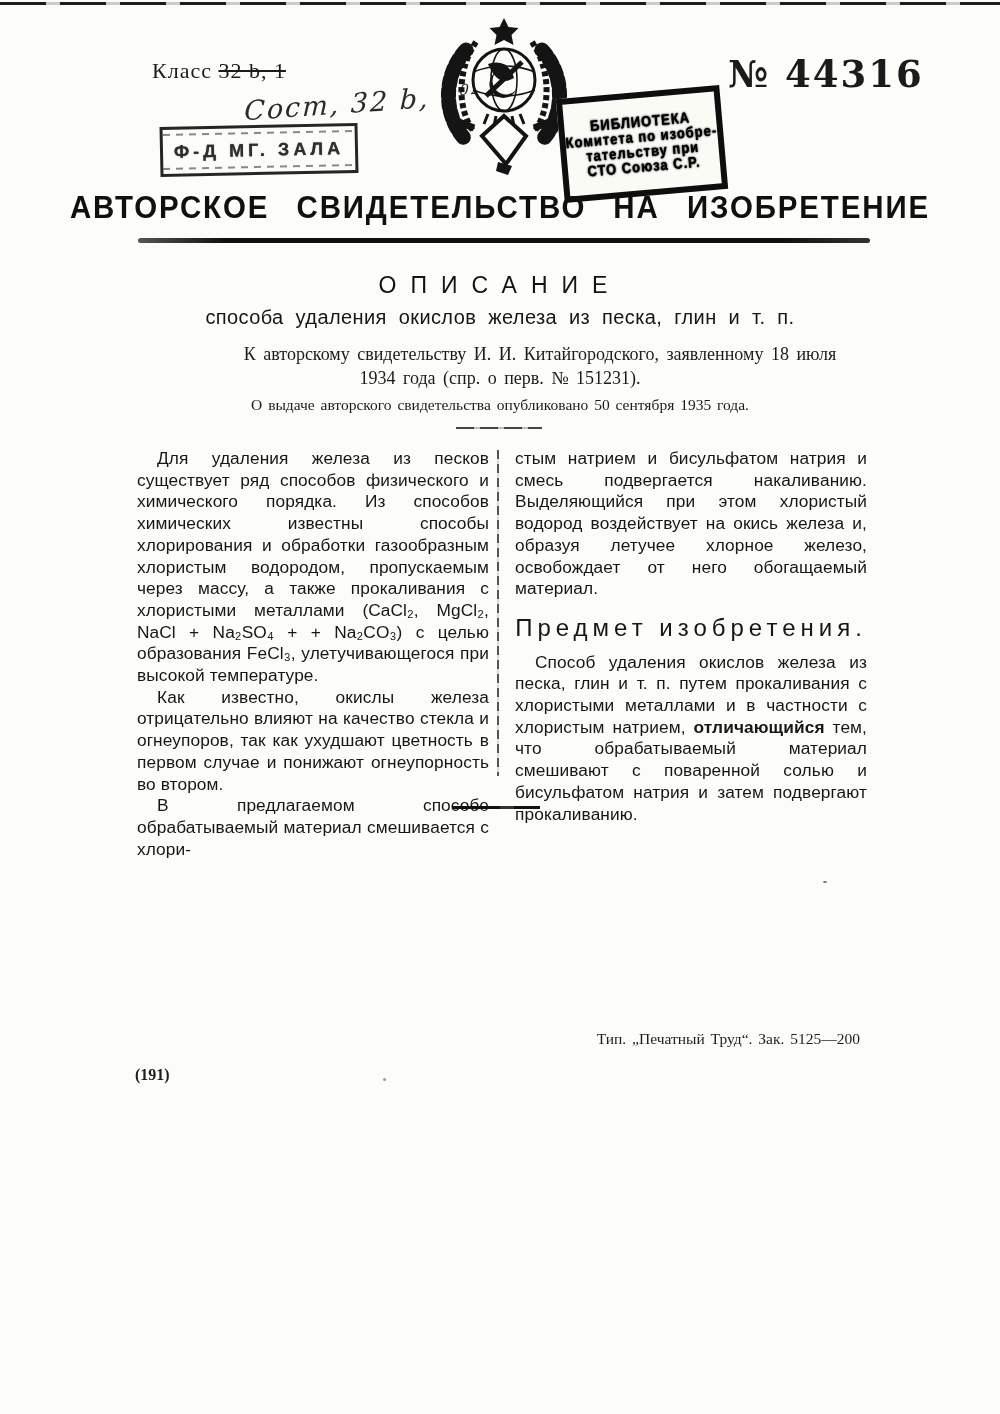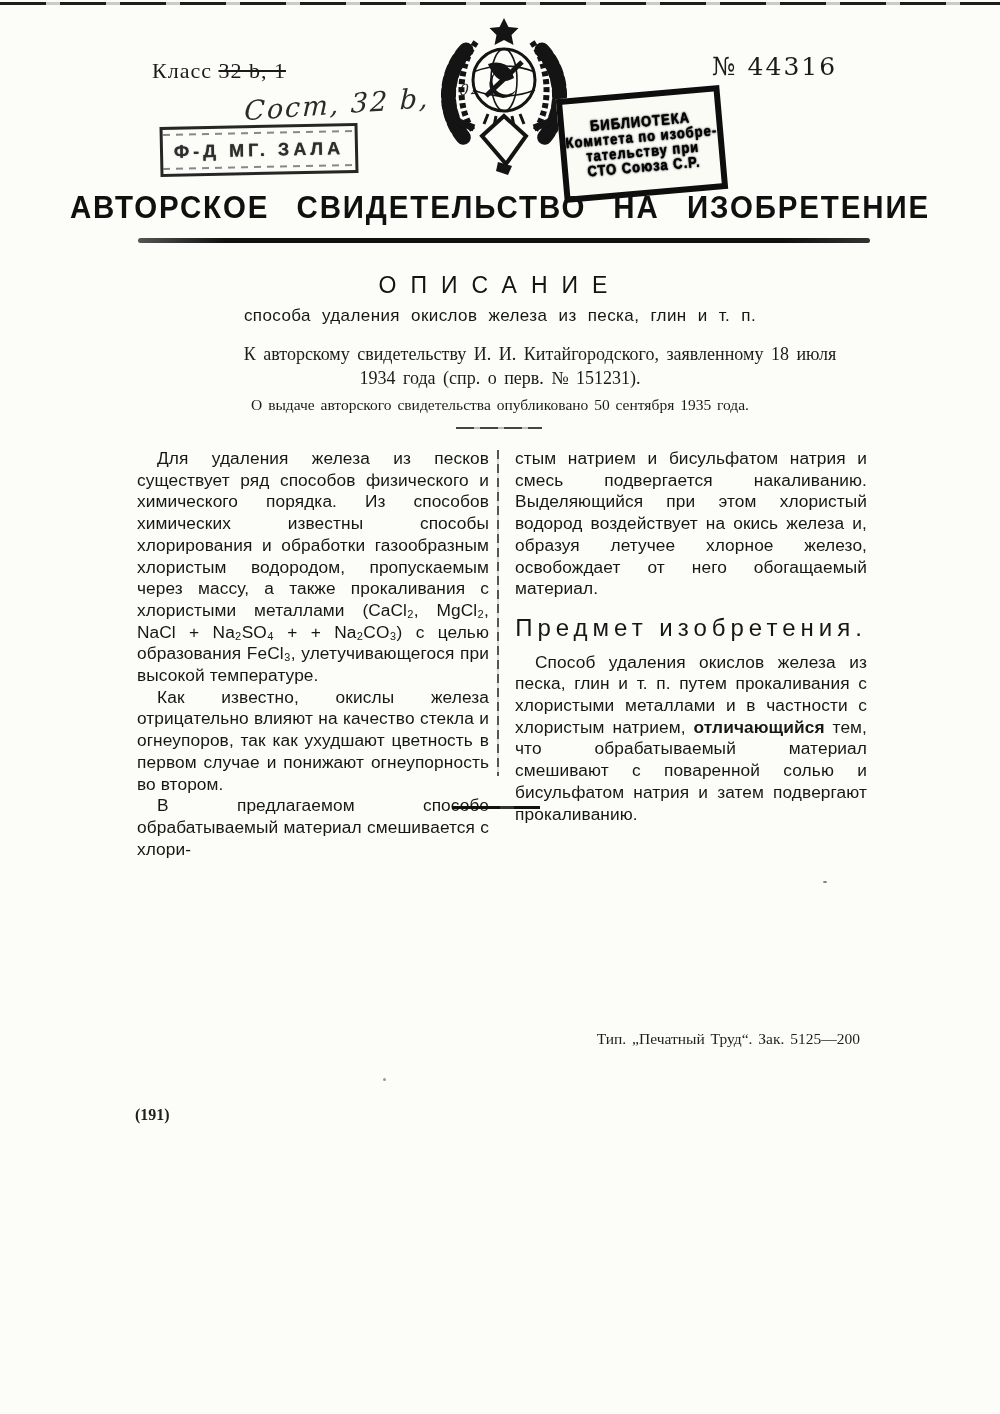--- a/index.html
+++ b/index.html
@@ -12,21 +12,21 @@
     font-family:"Liberation Serif", serif;
     overflow:hidden;
   }
   
   .top-edge{
     position:absolute;left:0;top:2px;width:1000px;height:3px;
     background:repeating-linear-gradient(90deg,#1d1d1d 0 46px, rgba(29,29,29,.22) 46px 60px);
   }
   .class-line{position:absolute;left:152px;top:58px;font-size:22px;letter-spacing:1px;}
   .class-value{text-decoration:line-through;text-decoration-thickness:2px;}
-  .doc-number{position:absolute;left:712px;top:52px;font-size:25px;font-weight:normal;font-family:"DejaVu Serif", serif;letter-spacing:2px;}
+  .doc-number{position:absolute;left:728px;top:52px;font-size:37px;font-weight:bold;font-family:"DejaVu Serif", serif;letter-spacing:2px;}
 
   .handwritten{
     position:absolute;left:244px;top:84px;width:320px;
     font-family:"DejaVu Serif", serif;font-style:italic;
     font-size:27px;color:#2a2a2a;transform:rotate(-4deg) skewX(-6deg);
     letter-spacing:2px;white-space:nowrap;
   }
   .hand-sup{font-size:15px;vertical-align:super;}
 
   .room-stamp{
@@ -69,21 +69,21 @@
     border-radius:3px;
   }
 
   .sect-heading{
     position:absolute;left:0;top:272px;width:1000px;text-align:center;
     font-family:"Liberation Sans", sans-serif;font-size:23px;
     letter-spacing:14px;color:#141414;
   }
   .subtitle{
     position:absolute;left:0;top:306px;width:1000px;text-align:center;
-    font-family:"Liberation Sans", sans-serif;font-size:17px;
+    font-family:"Liberation Sans", sans-serif;font-size:20px;
     word-spacing:6px;letter-spacing:.4px;color:#161616;
   }
   .grant-1{position:absolute;left:0;top:344px;width:1000px;text-align:center;font-size:18px;word-spacing:3px;margin-left:40px;}
   .grant-2{position:absolute;left:0;top:368px;width:1000px;text-align:center;font-size:18px;word-spacing:3px;}
   .pub-line{position:absolute;left:0;top:396px;width:1000px;text-align:center;font-size:15.5px;word-spacing:2px;}
 
   .mini-rule{
     position:absolute;left:456px;top:427px;width:86px;height:2px;
     background:repeating-linear-gradient(90deg,#444 0 18px, rgba(68,68,68,.35) 18px 24px);
   }
@@ -113,21 +113,21 @@
     position:absolute;left:452px;top:806px;width:88px;height:3px;
     background:linear-gradient(90deg,#111 0 55%, #333 55% 70%, #111 70%);
   }
 
   .printer-line{
     position:absolute;left:500px;top:1030px;width:360px;text-align:right;
     font-size:15.5px;word-spacing:2px;color:#1e1e1e;
   }
   .page-number{
     position:absolute;left:135px;top:1066px;
-    font-size:16px;font-weight:bold;color:#1e1e1e;margin-top:40px;
+    font-size:16px;font-weight:bold;color:#1e1e1e;
   }
   .speck1{position:absolute;left:823px;top:881px;width:4px;height:2px;background:#777;border-radius:50%;}
   .speck2{position:absolute;left:383px;top:1078px;width:3px;height:3px;background:#999;border-radius:50%;}
 </style>
 </head>
 <body>
 
 <div class="page">
 
   <div class="top-edge"></div>

